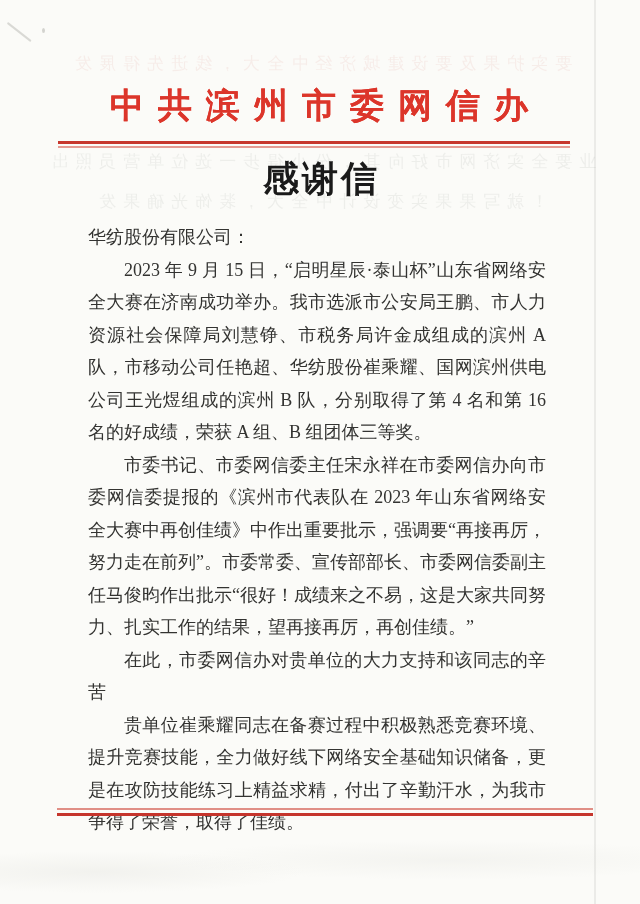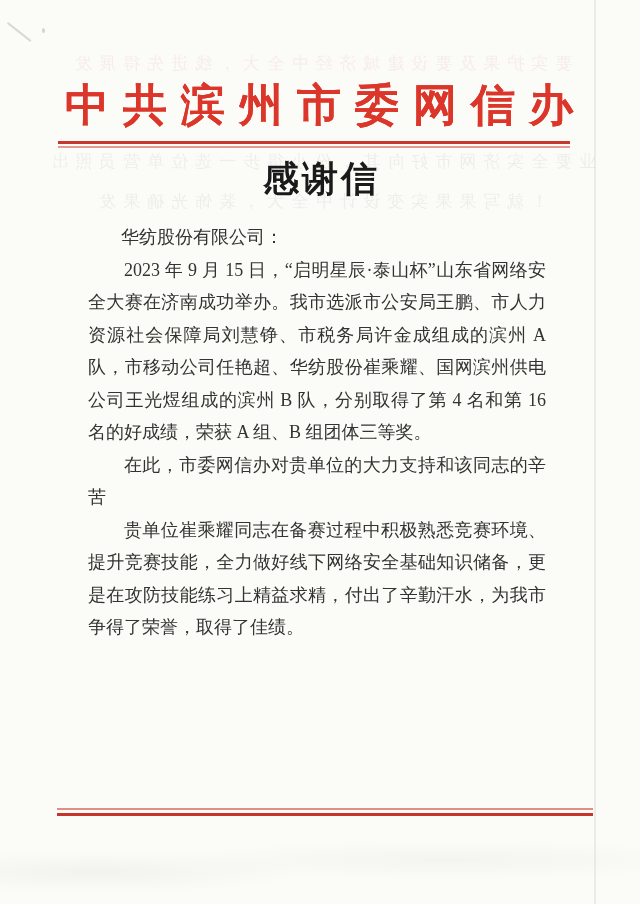--- a/index.html
+++ b/index.html
@@ -44,21 +44,21 @@
     filter:blur(.6px);
     pointer-events:none;
     text-align:center;
   }
   .bleed-red { color:#d4776e; opacity:.10; }
   
   .org-name {
     position:absolute; top:86px; left:0; right:14px;
     text-align:center;
     color:#dc352a;
-    font-size:44px; line-height:40px; font-weight:bold;
+    font-size:34px; line-height:40px; font-weight:bold;
     letter-spacing:14px; padding-left:26px;
     text-shadow:0 0 .4px #dc352a;
   }
   .rule { position:absolute; }
   .rule .thick { height:3px; background:#c7372d; }
   .rule .thin  { height:2px; background:#e59b92; margin-top:2px; }
   .rule-header { top:141px; left:58px; width:512px; }
   .rule-footer { top:806px; left:57px; width:536px; }
   .rule-footer .thin  { height:2px; background:#e08f86; }
   .rule-footer .thick { height:3px; background:#c5352c; margin-top:3px; }
@@ -71,21 +71,21 @@
     letter-spacing:3px; padding-left:3px;
   }
   
   .body-text {
     position:absolute; top:221px; left:88px; width:458px;
     color:#333331;
     font-size:18px; line-height:32.5px;
     text-align:justify;
   }
   .body-text p { margin:0; text-indent:2em; }
-  .body-text p.greeting { text-indent:0;margin-left:33px; }
+  .body-text p.greeting { text-indent:0; }
 </style>
 </head>
 <body>
 
 <div class="page">
 
   <div class="edge-line"></div>
   <div class="corner-artifact"></div>
   <div class="speck"></div>
   <div class="bottom-mottle"></div>
@@ -98,20 +98,21 @@
   <div class="rule rule-header">
     <div class="thick"></div>
     <div class="thin"></div>
   </div>
 
   <div class="doc-title">感谢信</div>
 
   <div class="body-text">
     <p class="greeting">华纺股份有限公司：</p>
     <p>2023 年 9 月 15 日，“启明星辰·泰山杯”山东省网络安全大赛在济南成功举办。我市选派市公安局王鹏、市人力资源社会保障局刘慧铮、市税务局许金成组成的滨州 A 队，市移动公司任艳超、华纺股份崔乘耀、国网滨州供电公司王光煜组成的滨州 B 队，分别取得了第 4 名和第 16 名的好成绩，荣获 A 组、B 组团体三等奖。</p>
+    <p>市委书记、市委网信委主任宋永祥在市委网信办向市委网信委提报的《滨州市代表队在 2023 年山东省网络安全大赛中再创佳绩》中作出重要批示，强调要“再接再厉，努力走在前列”。市委常委、宣传部部长、市委网信委副主任马俊昀作出批示“很好！成绩来之不易，这是大家共同努力、扎实工作的结果，望再接再厉，再创佳绩。”</p>
     <p>在此，市委网信办对贵单位的大力支持和该同志的辛苦</p>
     <p>贵单位崔乘耀同志在备赛过程中积极熟悉竞赛环境、提升竞赛技能，全力做好线下网络安全基础知识储备，更是在攻防技能练习上精益求精，付出了辛勤汗水，为我市争得了荣誉，取得了佳绩。</p>
   </div>
 
   <div class="rule rule-footer">
     <div class="thin"></div>
     <div class="thick"></div>
   </div>
 
 </div>

